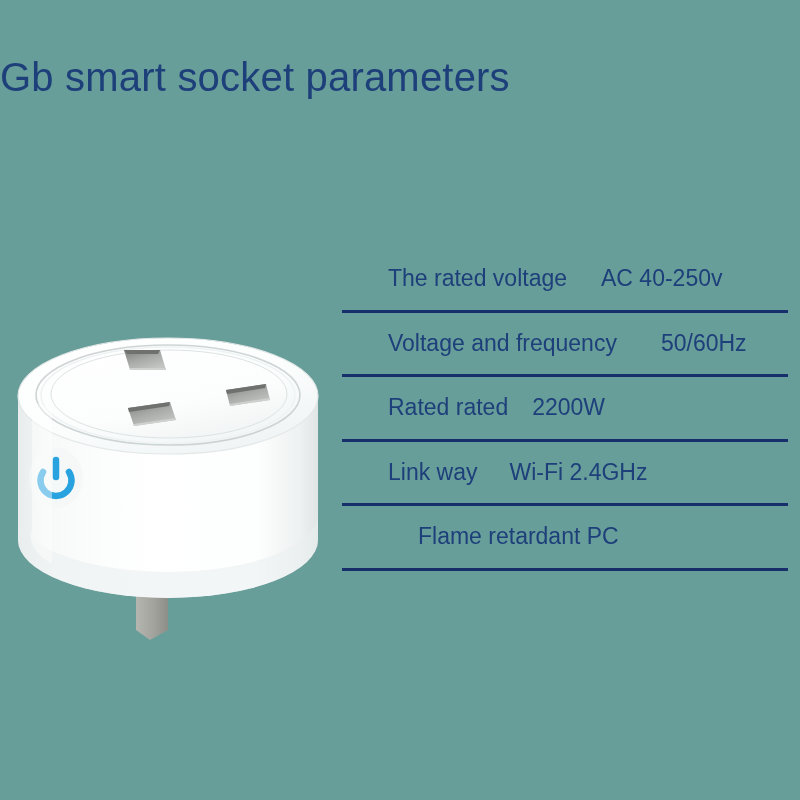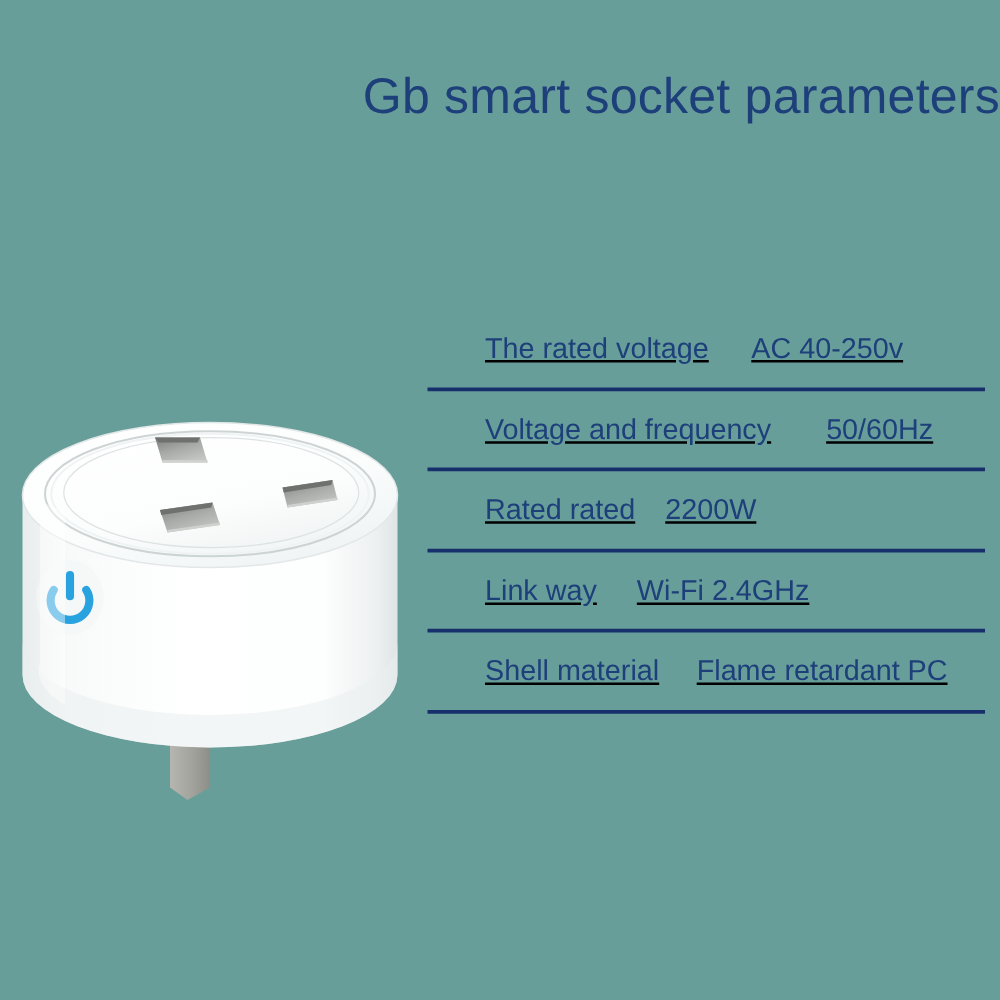--- a/index.html
+++ b/index.html
@@ -19,42 +19,41 @@
     height: 800px;
     background: #689e9a;
   }
 
   
   #page-title {
     position: absolute;
     left: 0;
     top: 55px;
     width: 800px;
-    text-align: right;
+    text-align: left;
     font-size: 40px;
     letter-spacing: 0.2px;
     color: #1d3f7a;
     white-space: nowrap;
   }
 
   
   #spec-table {
     position: absolute;
     left: 342px;
     top: 248px;
     width: 446px;
   }
   .spec-row {
     position: relative;
     height: 61.5px;
     border-bottom: 3px solid #17306c;
     display: flex;
     align-items: center;
     white-space: nowrap;
-    text-decoration: underline;
   }
   .spec-inner {
     padding-left: 46px;
     display: flex;
     align-items: baseline;
     font-size: 23px;
     color: #1d3f7a;
   }
   .spec-label {
     color: #1d3f7a;
@@ -214,21 +213,20 @@
     <div class="spec-row">
       <div class="spec-inner">
         <span class="spec-label">Link way</span>
         <span class="gap-5"></span>
         <span class="spec-value">Wi-Fi  2.4GHz</span>
       </div>
     </div>
 
     <div class="spec-row">
       <div class="spec-inner">
-        <span class="spec-label">Shell material</span>
         <span class="gap-6"></span>
         <span class="spec-value">Flame retardant PC</span>
       </div>
     </div>
 
   </div>
 
 </div>
 
 </body></html>

